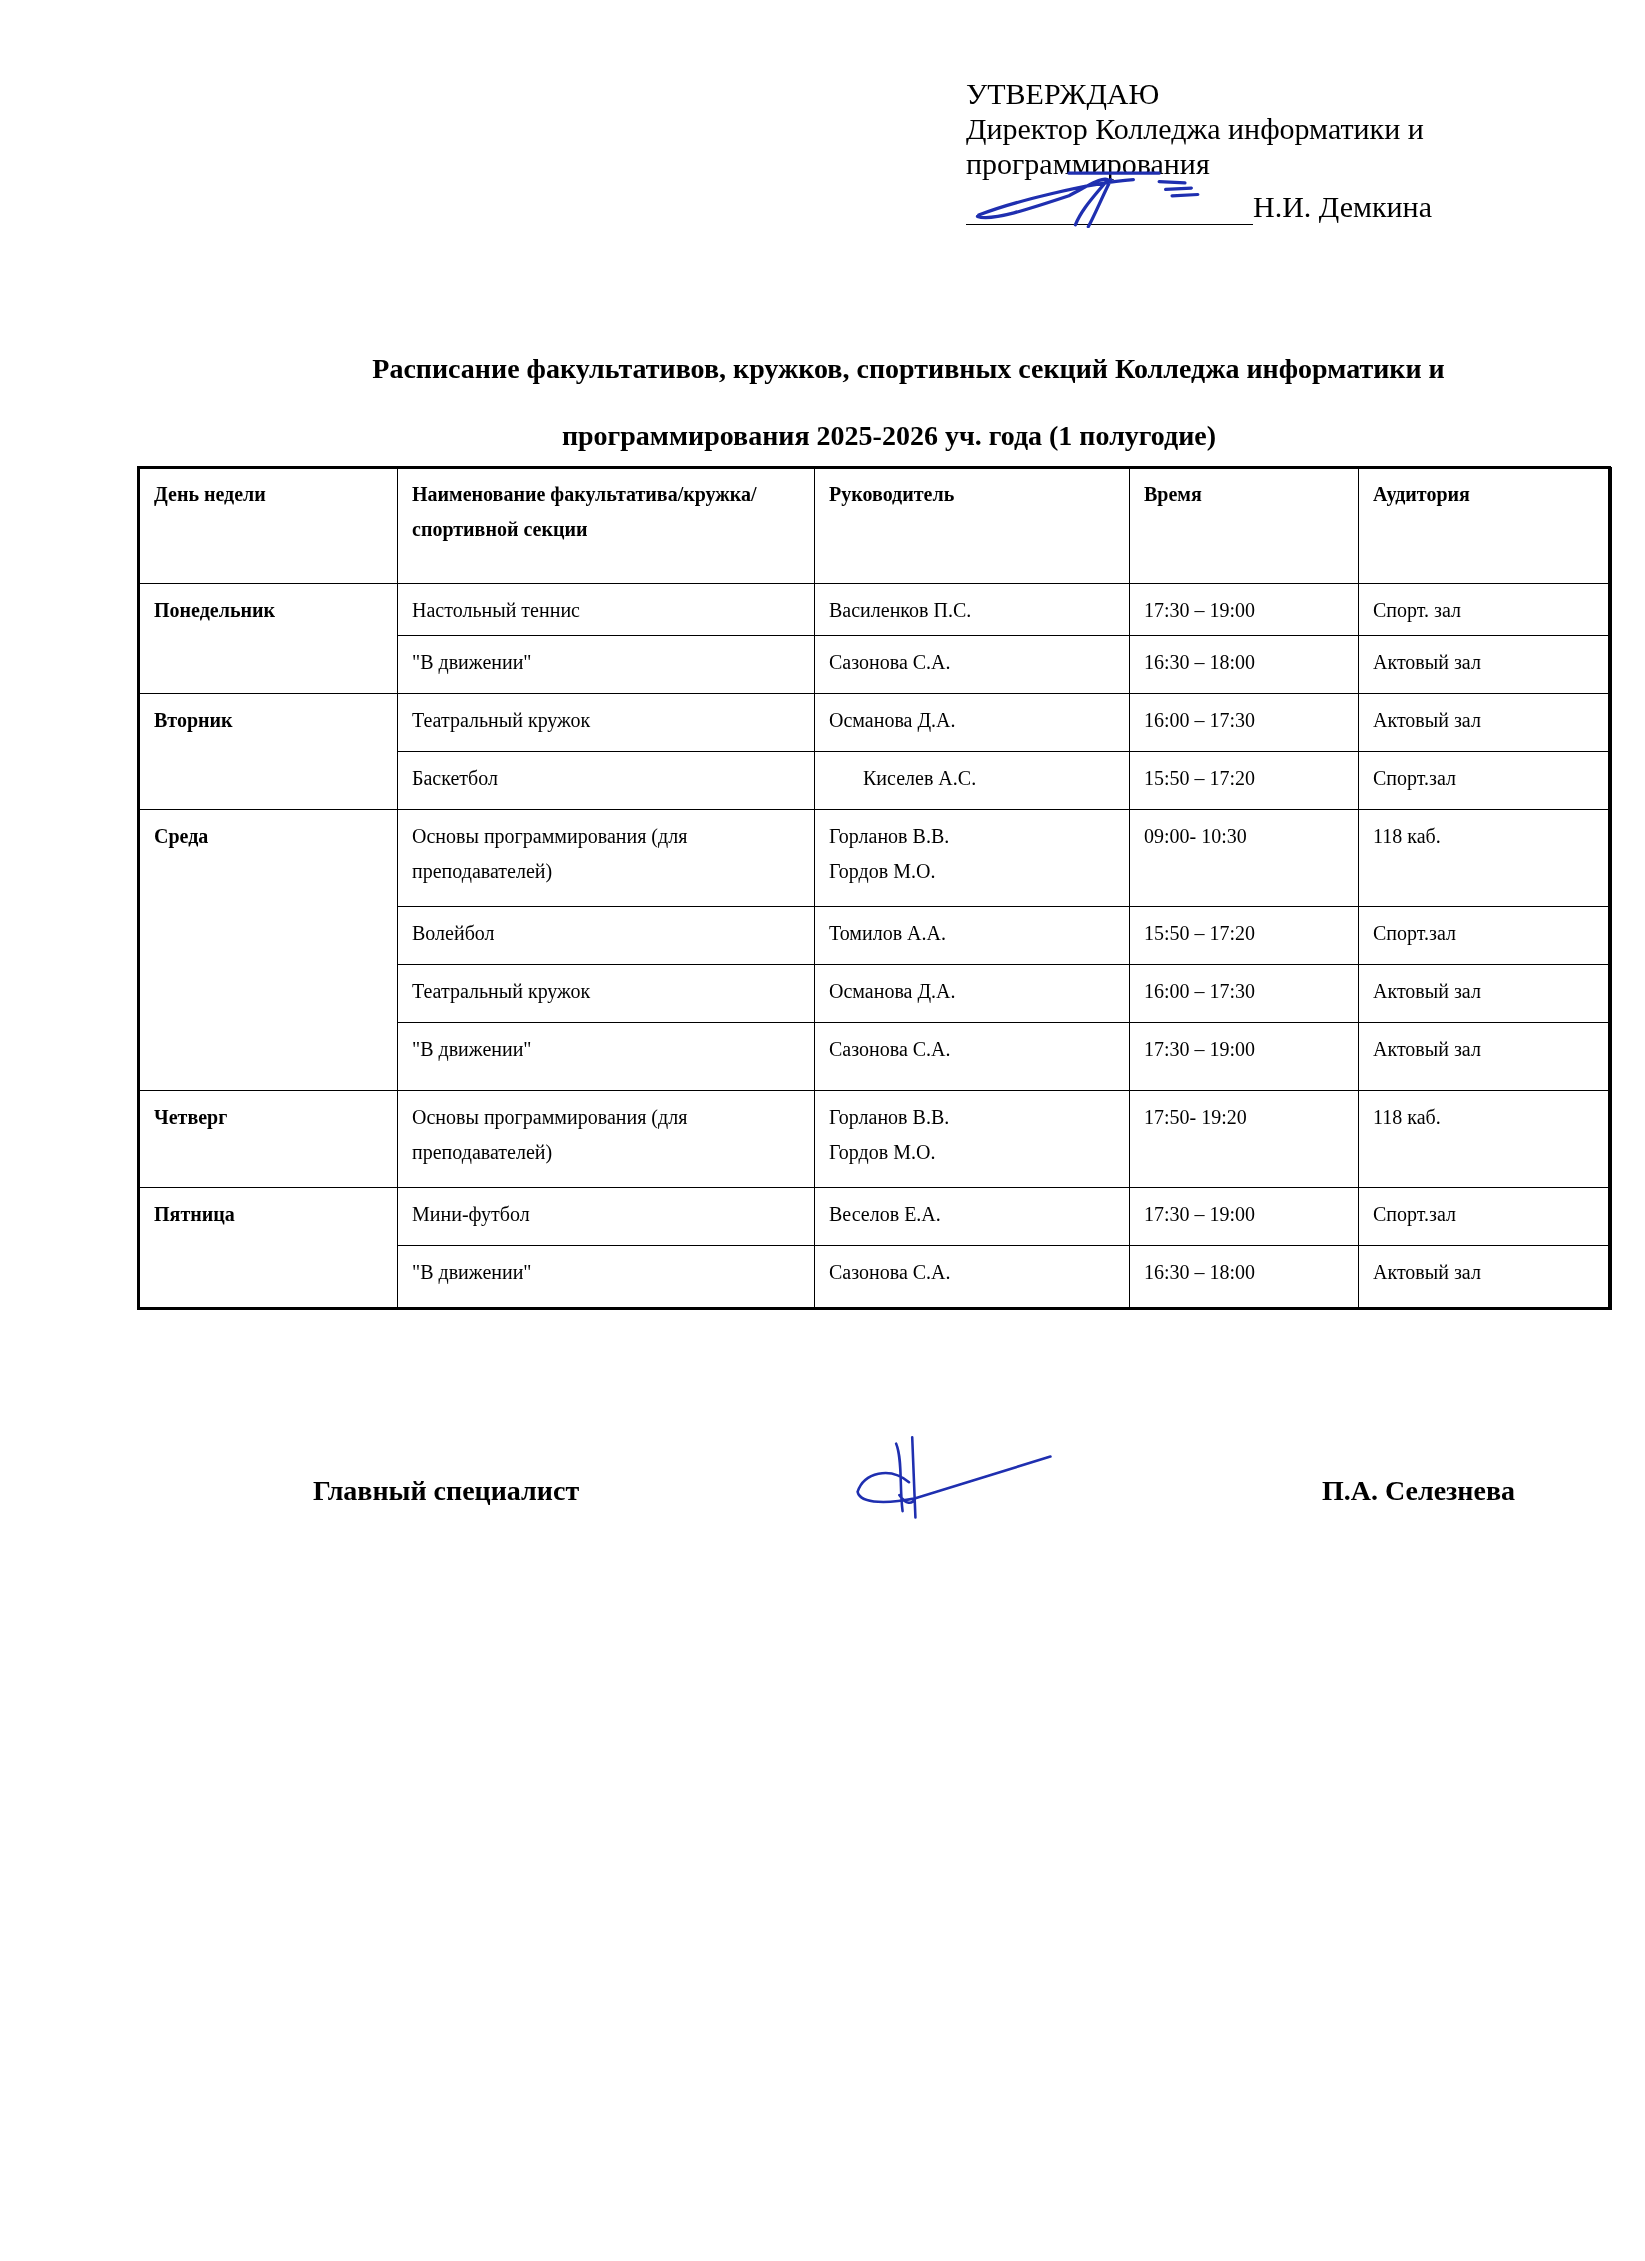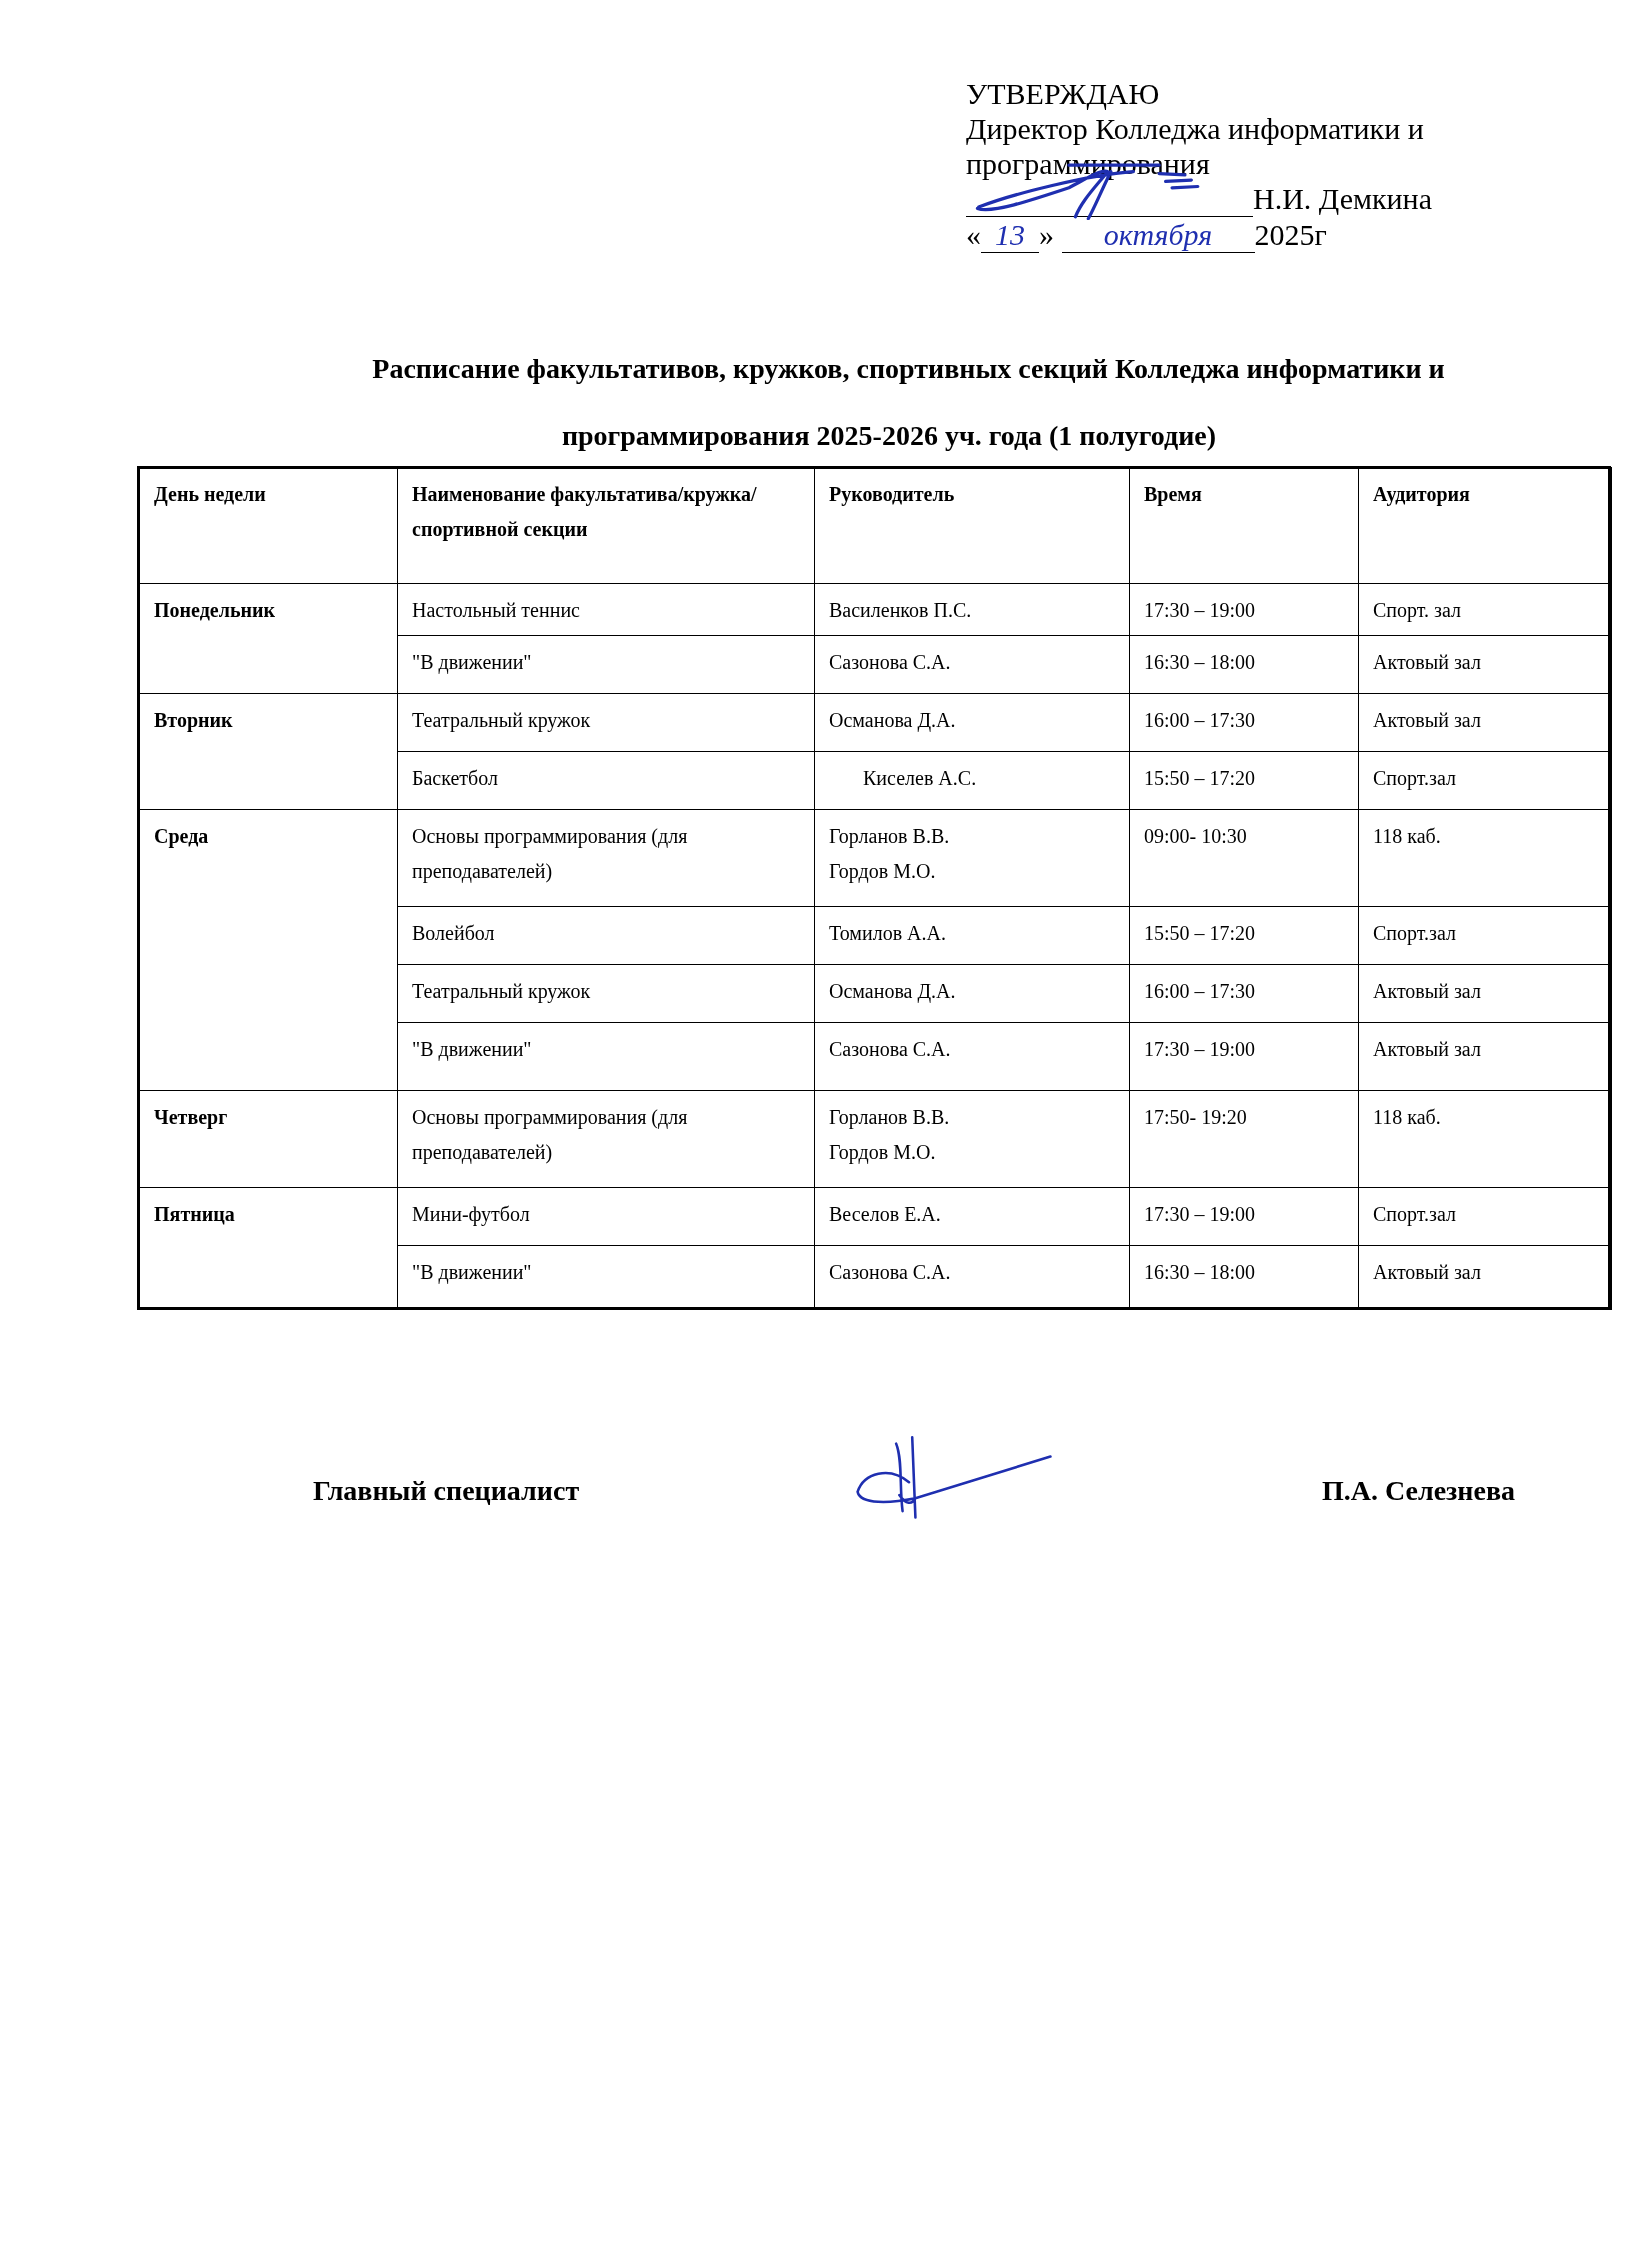--- a/index.html
+++ b/index.html
@@ -6,21 +6,21 @@
     body {
       width: 1645px; height: 2261px; position: relative; overflow: hidden;
       font-family: "Liberation Serif", "DejaVu Serif", serif; color: #000;
     }
     .approve {
       position: absolute; left: 966px; top: 76px;
       font-size: 30px; line-height: 35px;
     }
     .approve .line { white-space: nowrap; }
     .approve .sigline {
-      position: relative; white-space: nowrap;
+      position: relative; white-space: nowrap; margin-top: 8px;
     }
     .uline {
       display: inline-block; border-bottom: 1.9px solid #000; vertical-align: baseline;
     }
     .sig-blue { position: absolute; }
     .title {
       position: absolute; left: 0; width: 1645px; text-align: center;
       font-weight: bold; font-size: 28px;
     }
     .title.l1 { top: 353px; left: 148px; width: 1521px; }
@@ -55,23 +55,20 @@
 
 <div class="approve">
   <div class="line">УТВЕРЖДАЮ</div>
   <div class="line">Директор Колледжа информатики и</div>
   <div class="line">программирования</div>
   <div class="sigline">
     <span class="uline" style="width:287px;">&nbsp;</span><span>Н.И. Демкина</span>
     <svg class="sig-blue" style="left:6.4px; top:-19.3px;" width="297" height="58" viewBox="0 0 460 90">
       <path d="M10 70 C 60 50, 180 20, 250 15 M 8 72 C 30 80, 90 60, 150 40 C 170 30, 200 10, 210 15 C 190 40, 170 60, 160 85 M 215 15 C 200 45, 190 70, 180 88 M 290 18 L 330 20 M 300 30 L 340 28 M 310 40 L 350 38 M 150 5 L 290 5" stroke="#1f2fb0" stroke-width="5" fill="none" stroke-linecap="round"></path>
     </svg>
-  </div>
-  <div class="line" style="position:relative;">
-    <span>«</span><span class="uline" style="width:58px; text-align:center; font-style:italic; color:#1f2fb0;">13</span><span>»</span> <span class="uline" style="width:193px; text-align:center; font-style:italic; color:#1f2fb0;">октября</span><span>2025г</span>
   </div>
 </div>
 
 <div class="title l1">Расписание факультативов, кружков, спортивных секций Колледжа информатики и</div>
 <div class="title l2">программирования 2025-2026 уч. года (1 полугодие)</div>
 
 <table class="sched">
   <colgroup>
       <col class="c1">
       <col class="c2">

